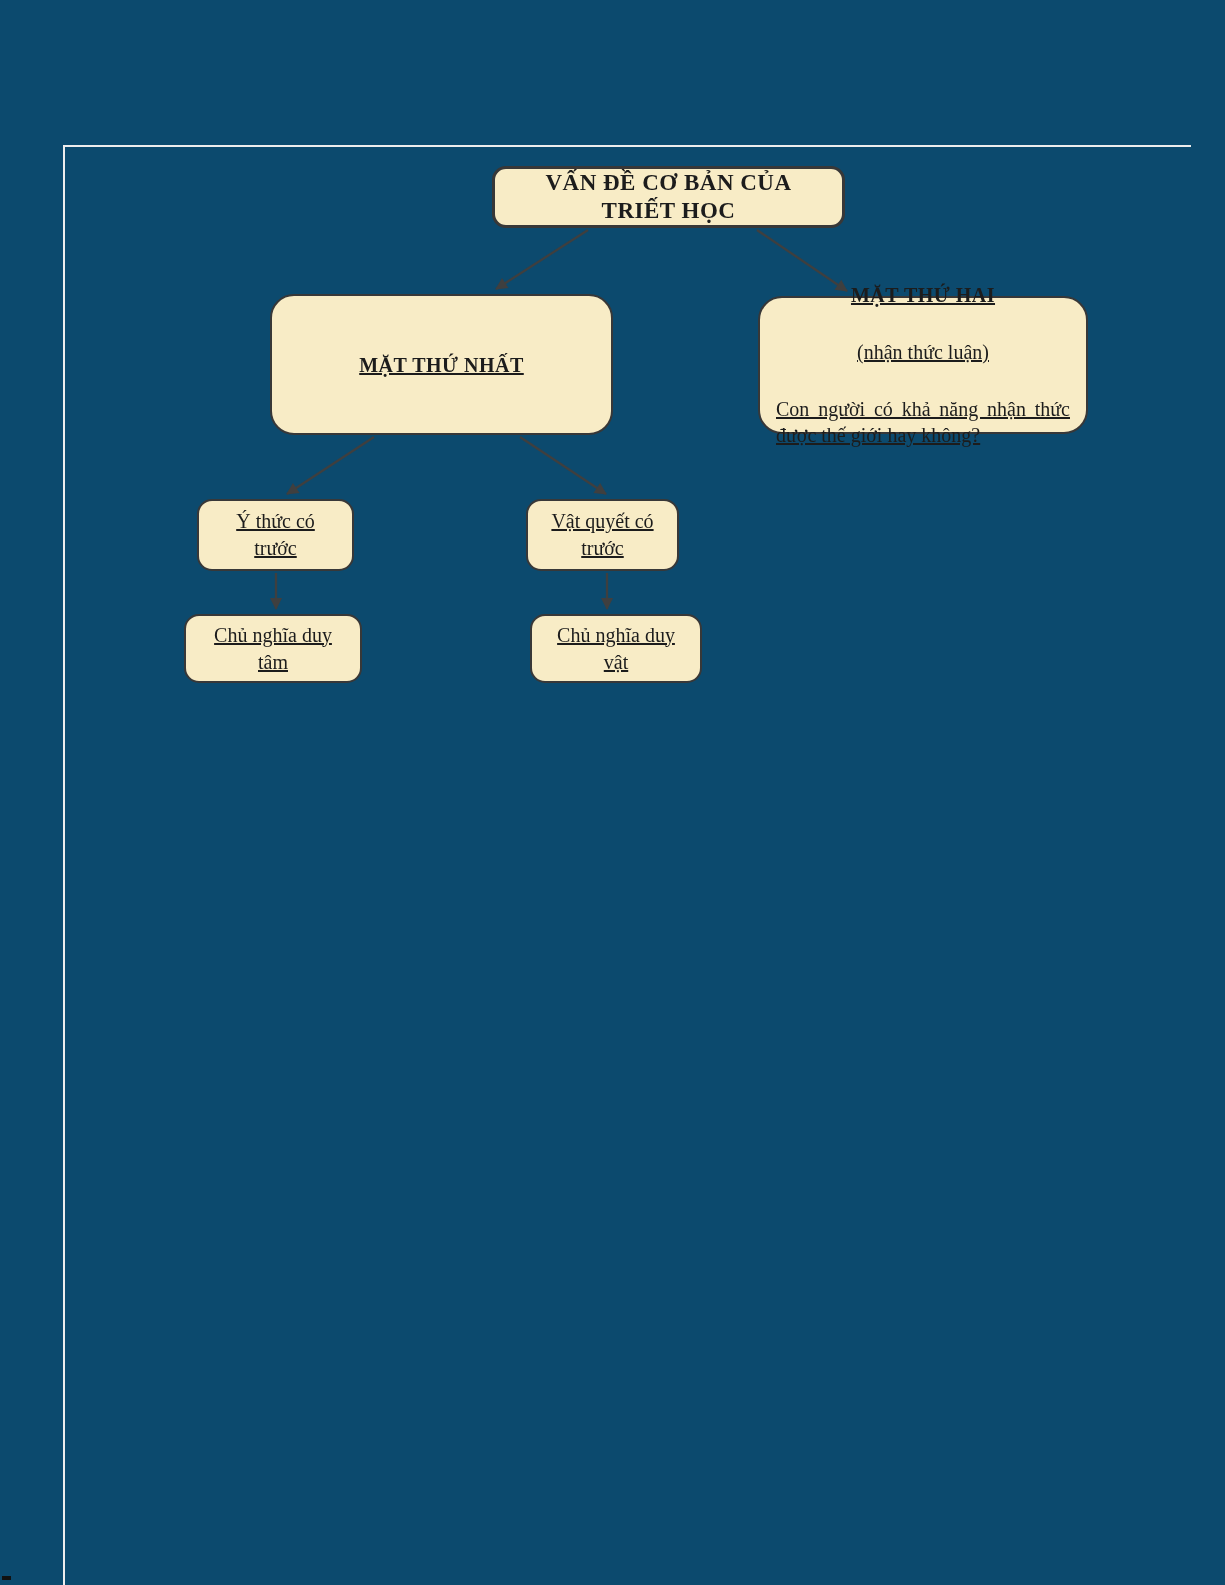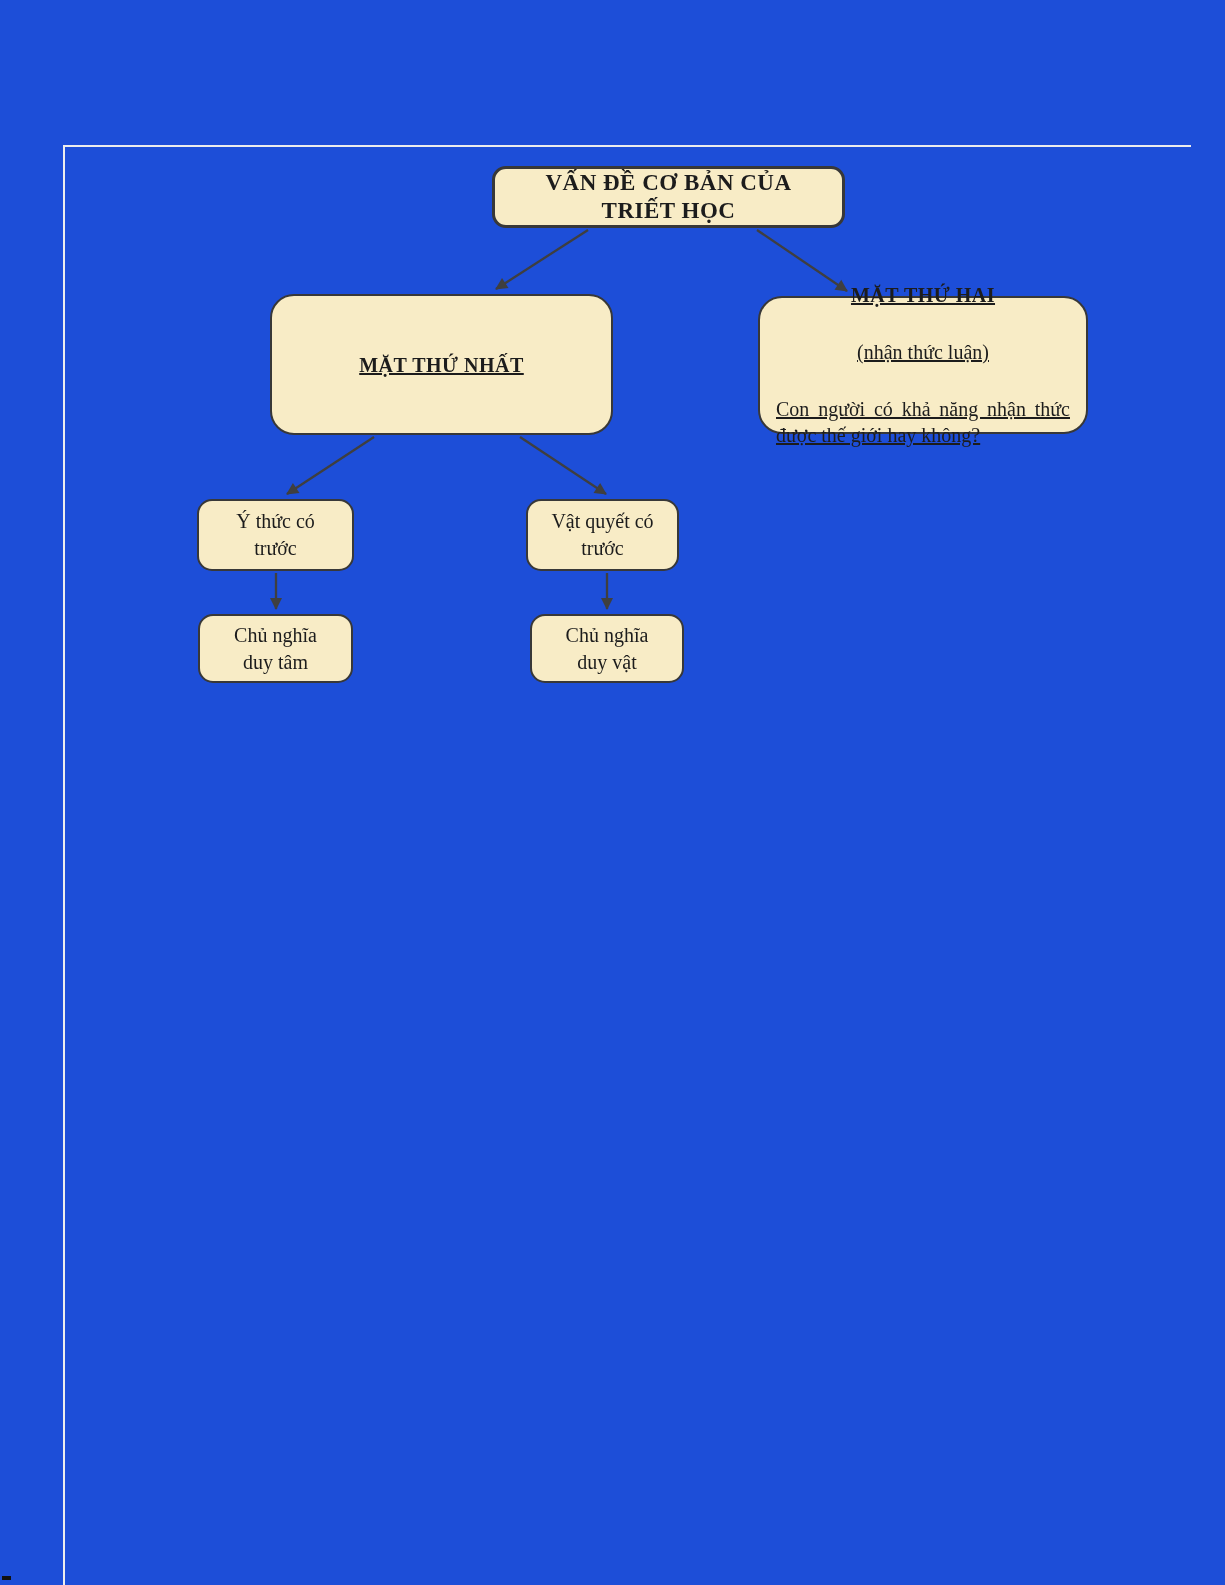--- a/index.html
+++ b/index.html
@@ -4,21 +4,21 @@
 <style>
   html, body {
     margin: 0;
     padding: 0;
     background: #ffffff;
   }
   .canvas {
     position: relative;
     width: 1225px;
     height: 1585px;
-    background: #1d4ed8;
+    background: #0c4a6e;
     overflow: hidden;
     font-family: "Liberation Serif", "DejaVu Serif", serif;
     color: #1c1c1c;
   }
   .page-frame {
     position: absolute;
     left: 63px;
     top: 145px;
     width: 1126px;
     height: 1439px;
@@ -78,25 +78,26 @@
     gap: 31px;
   }
   .node-aspect .body {
     text-align: justify;
   }
   .node-small {
     border-radius: 15px;
     font-size: 20px;
     line-height: 27px;
     padding: 16px 20px;
+    text-decoration: underline;
   }
   .node-consciousness-first { left: 197px; top: 499px; width: 157px; height: 72px; }
   .node-matter-first        { left: 526px; top: 499px; width: 153px; height: 72px; }
-  .node-idealism            { left: 198px; top: 614px; width: 155px; height: 69px; }
-  .node-materialism         { left: 530px; top: 614px; width: 154px; height: 69px; }
+  .node-idealism            { left: 184px; top: 614px; width: 178px; height: 69px; }
+  .node-materialism         { left: 530px; top: 614px; width: 172px; height: 69px; }
   .scan-artifact {
     position: absolute;
     left: 2px;
     top: 1576px;
     width: 9px;
     height: 4px;
     background: #111111;
   }
 </style>
 </head>

